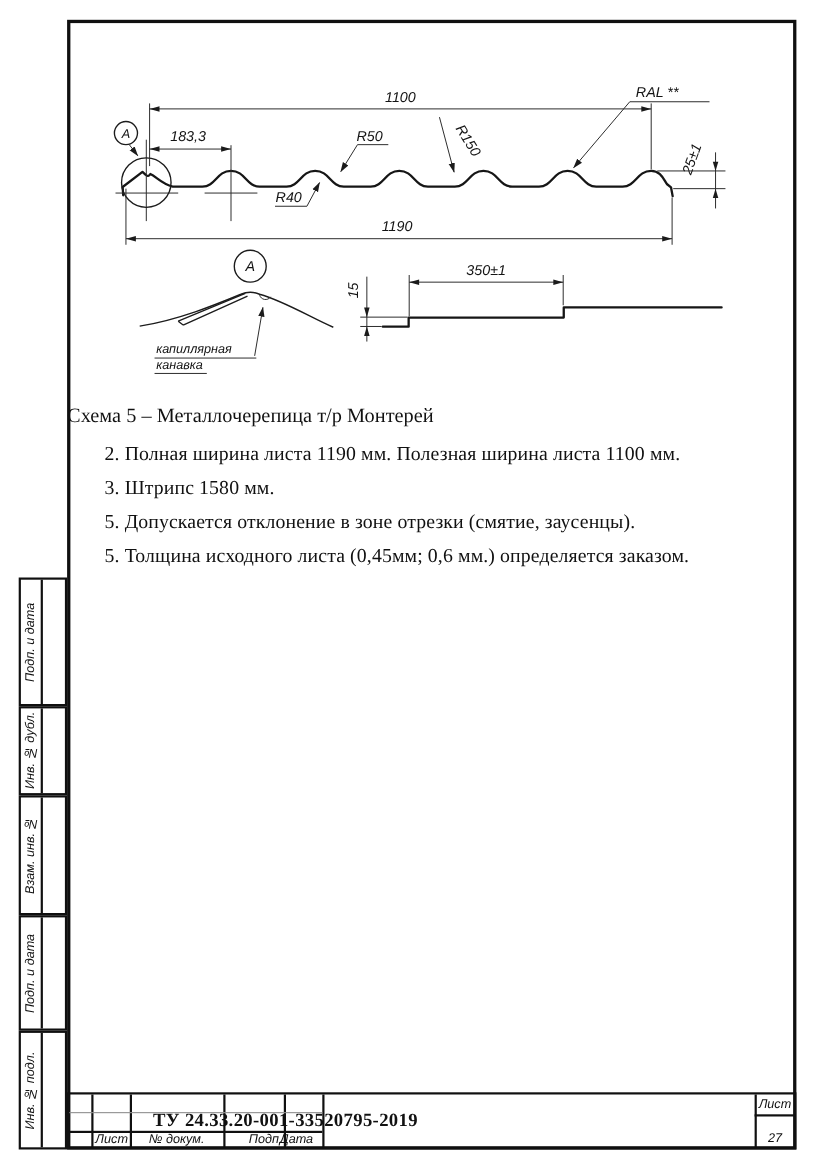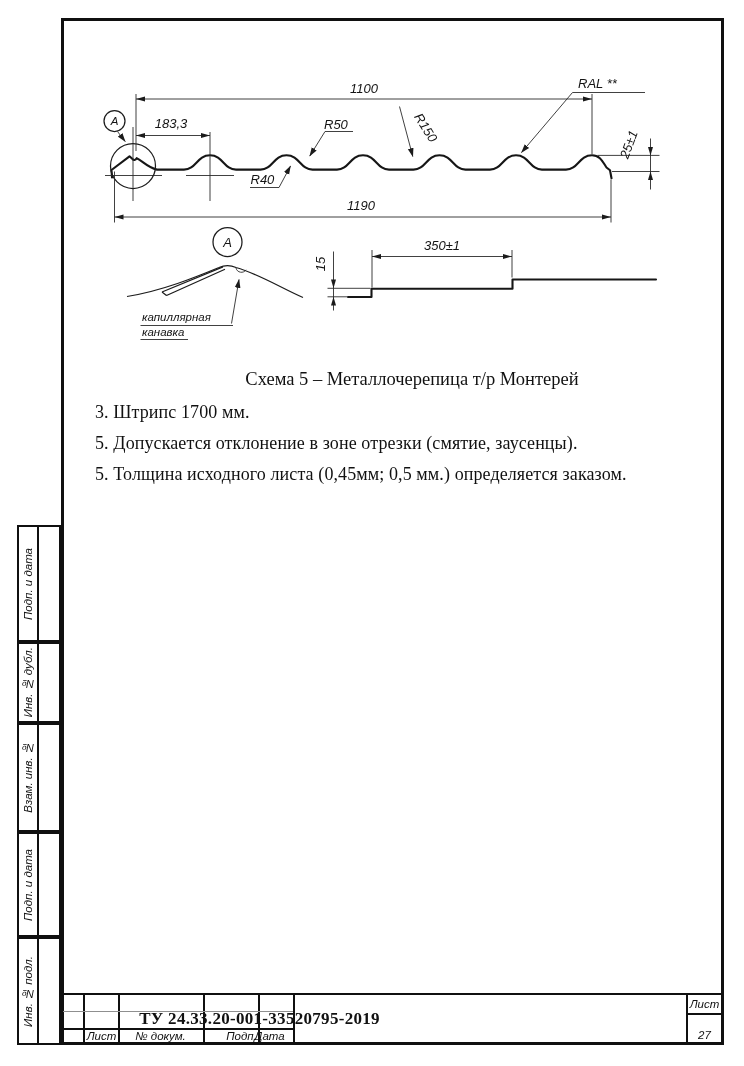--- a/index.html
+++ b/index.html
@@ -10,21 +10,21 @@
   .frame{left:61px;top:18px;width:663px;height:1027px;border:3px solid #101010;box-sizing:border-box;}
   
   svg.drawing{left:61px;top:18px;}
   .thick{stroke:#161616;stroke-width:2.1;fill:none;stroke-linejoin:round;stroke-linecap:round;}
   .med{stroke:#1c1c1c;stroke-width:1.25;fill:none;}
   .thin{stroke:#2b2b2b;stroke-width:0.9;fill:none;}
   .arrow{fill:#1b1b1b;stroke:none;}
   text.dim{font:italic 13px "Liberation Sans", sans-serif;fill:#141414;}
   text.dim-sm{font:italic 11.5px "Liberation Sans", sans-serif;fill:#141414;}
   
-  .caption{left:61px;top:369px;width:606px;text-align:center;font-size:18.5px;margin-left:48px;}
+  .caption{left:61px;top:369px;width:606px;text-align:left;font-size:18.5px;}
   .notes{left:95px;top:397px;width:628px;font-size:18px;line-height:31px;letter-spacing:0.1px;}
   
   .sb{left:17px;width:44px;border:2px solid #101010;box-sizing:border-box;display:flex;}
   .sb-label{width:20px;border-right:2px solid #101010;box-sizing:border-box;
             display:flex;align-items:center;justify-content:center;}
   .sb-label span{writing-mode:vertical-rl;transform:rotate(180deg);
             font:italic 11.5px "Liberation Sans", sans-serif;white-space:nowrap;}
   .sb-blank{flex:1;}
   
   .tb{left:61px;top:993px;width:663px;height:52px;border:2.5px solid #101010;box-sizing:border-box;}
@@ -167,23 +167,24 @@
       <path class="thin" d="M 327.5 296.8 H 347"></path>
       <polygon class="arrow" points="333.5,288.3 331,279.5 336,279.5"></polygon>
       <polygon class="arrow" points="331,305.5 336,305.5 333.5,296.8"></polygon>
       <text class="dim" text-anchor="middle" transform="translate(325,264) rotate(-90)">15</text>
     </g>
   </svg>
 
   <div class="abs caption">Схема 5 – Металлочерепица т/р Монтерей</div>
 
   <div class="abs notes">
-    <div>3. Штрипс 1700 мм.</div>
+    <div>2. Полная ширина листа 1190 мм. Полезная ширина листа 1100 мм.</div>
+    <div>3. Штрипс 1580 мм.</div>
     <div>5. Допускается отклонение в зоне отрезки (смятие, заусенцы).</div>
-    <div>5. Толщина исходного листа (0,45мм; 0,5 мм.) определяется заказом.</div>
+    <div>5. Толщина исходного листа (0,45мм; 0,6 мм.) определяется заказом.</div>
   </div>
 
   <div class="abs sb" style="top:525px;height:117px;">
     <div class="sb-label">
       <span>Подп. и дата</span>
       </div>
     <div class="sb-blank"></div>
   </div>
   <div class="abs sb" style="top:642px;height:81px;">
     <div class="sb-label">

